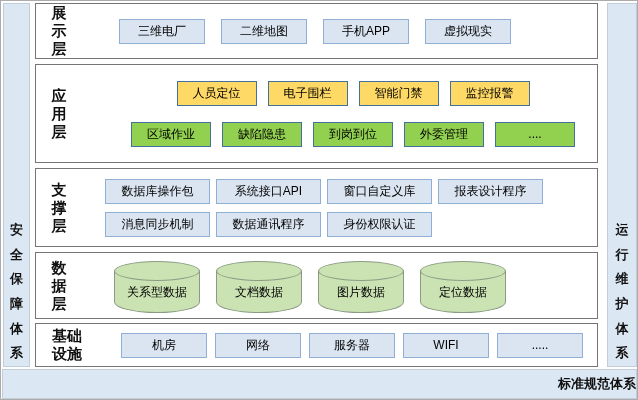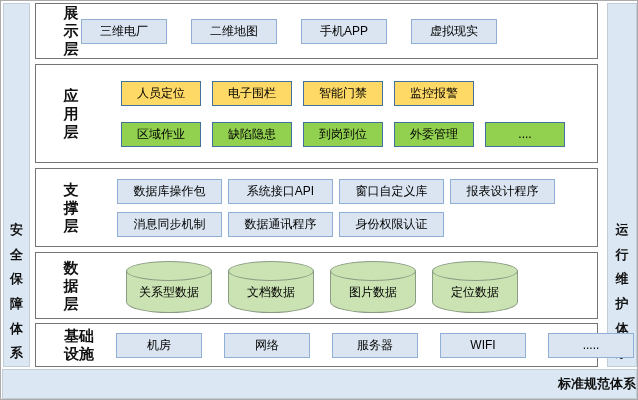--- a/index.html
+++ b/index.html
@@ -29,42 +29,42 @@
   
   #bottombar {
     position:absolute; left:1px; top:368px; width:635px; height:30px;
     background:var(--bar-fill); border:1px solid var(--bar-border);
     display:flex; align-items:center; justify-content:flex-end;
     font-size:13px; font-weight:bold; color:#111;
   }
   
   .panel {
     position:absolute; left:34px; width:563px; background:#fff;
-    border:1px solid var(--panel-border); display:flex; align-items:center;padding-left:12px;
+    border:1px solid var(--panel-border); display:flex; align-items:center;
   }
   #p1 { top:2px;   height:56px; }
   #p2 { top:63px;  height:99px; }
   #p3 { top:167px; height:79px; }
   #p4 { top:251px; height:67px; }
   #p5 { top:322px; height:44px; }
   .layer-label {
     margin-left:13px; width:20px; flex:0 0 auto;
     font-size:15px; font-weight:bold; line-height:1.2;
     word-break:break-all; text-align:center; color:#111;
   }
   .layer-label.w2 { width:36px; }
   .rows { flex:1; display:flex; flex-direction:column; justify-content:center; align-self:stretch; }
   .row  { display:flex; align-items:center; }
-  #p1 .row { gap:24px; }
-  #p2 .rows { gap:16px; }
+  #p1 .row { margin-left:50px; gap:16px; }
+  #p2 .rows { gap:16px;align-items:center; }
   #p2 .row { margin-left:40px; gap:11px; }
   #p3 .rows { gap:8px; }
   #p3 .row { margin-left:36px; gap:6px; }
   #p4 .row { margin-left:45px; gap:16px; align-items:flex-start; padding-top:2px; }
-  #p5 .row { margin-left:19px; gap:22px; }
+  #p5 .row { margin-left:36px; gap:8px; }
   
   .box {
     height:25px; display:flex; align-items:center; justify-content:center;
     font-size:12px; white-space:nowrap; flex:0 0 auto;
   }
   .w86  { width:86px; }
   .w80  { width:80px; }
   .w105 { width:105px; }
   .blue   { background:var(--blue-fill);   border:1px solid var(--blue-border); }
   .yellow { background:var(--yellow-fill); border:1px solid var(--yellow-border); }

